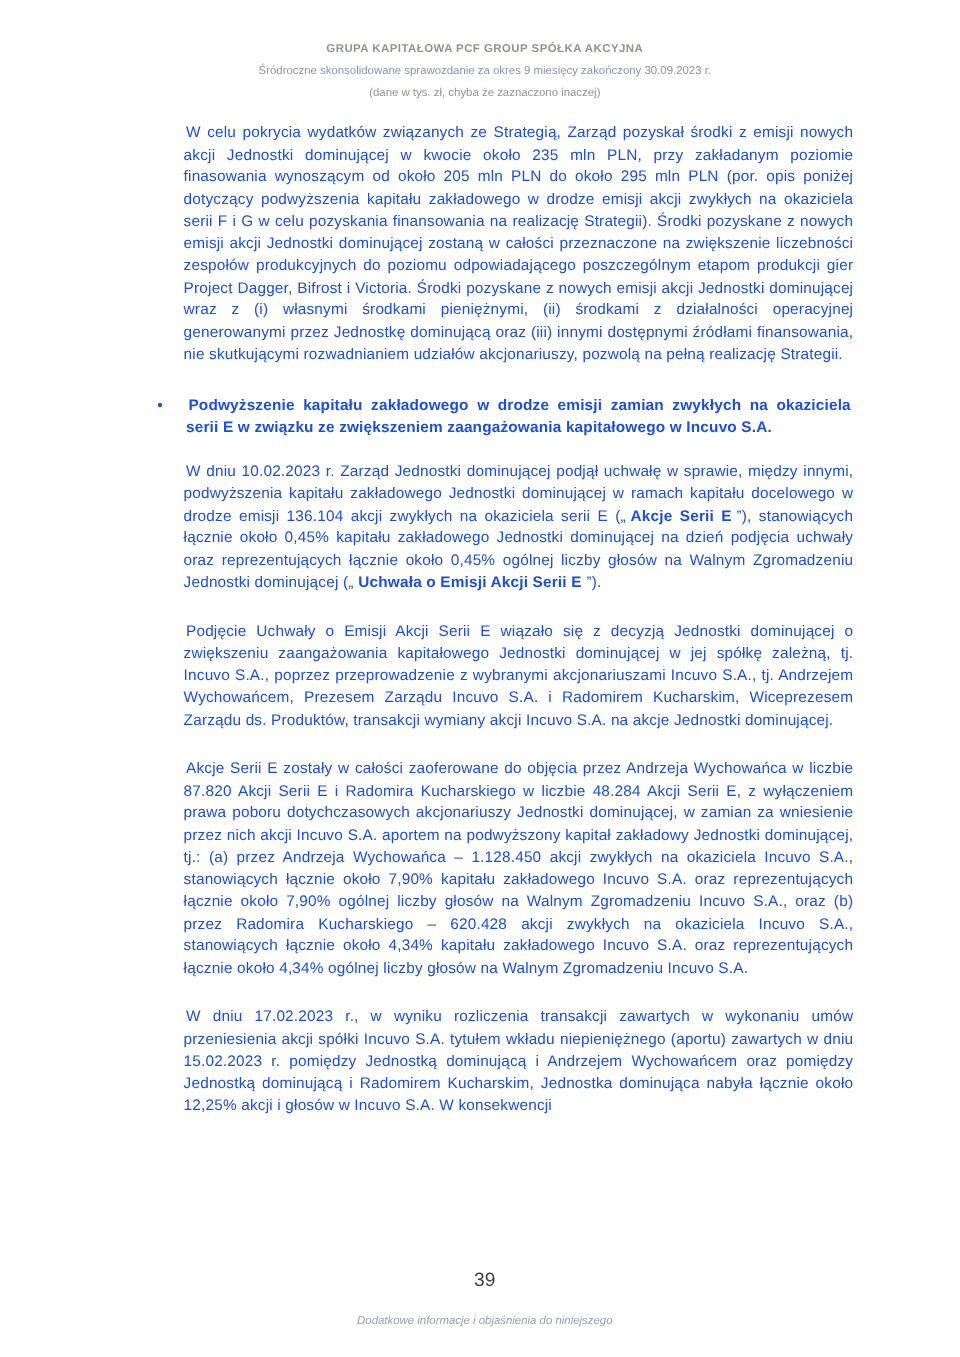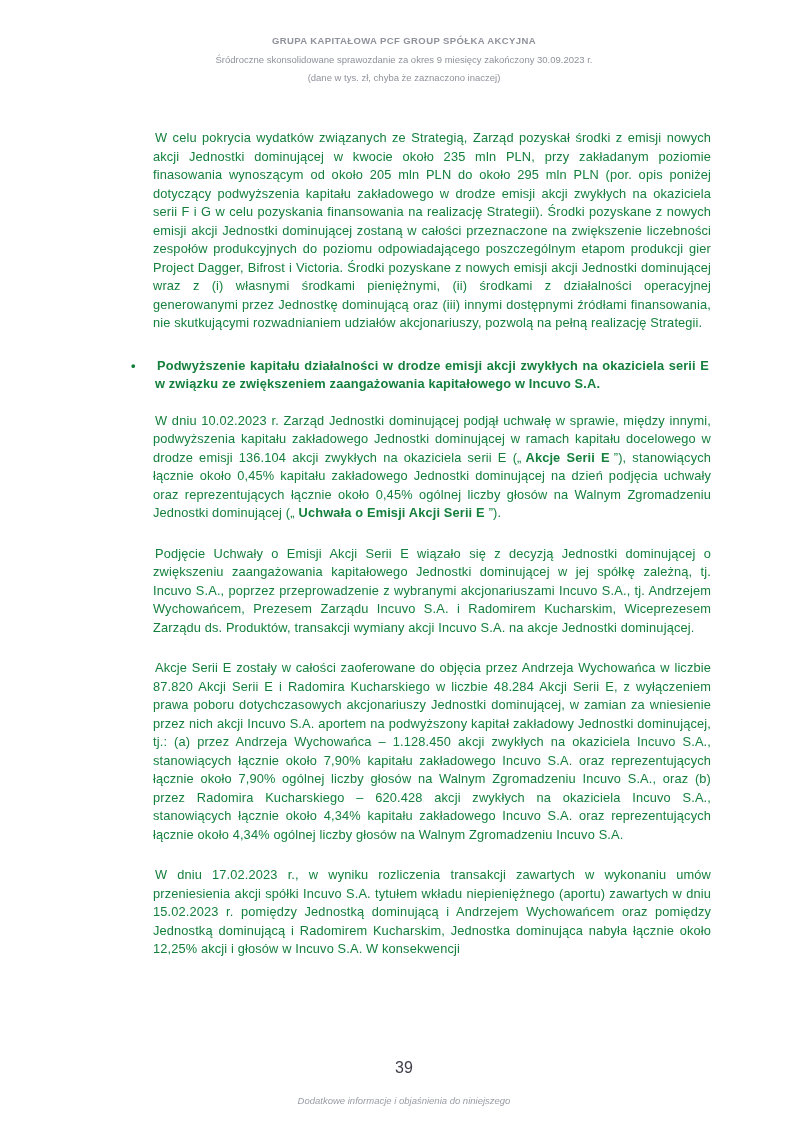--- a/index.html
+++ b/index.html
@@ -29,26 +29,25 @@
   }
   .doc-header .subtitle {
     font-size: 9.5px;
     margin-bottom: 3px;
   }
   .doc-body {
     position: absolute;
     top: 93px;
     left: 121px;
     width: 590px;
-    color: #15803d;
+    color: #1d4ed8;
     font-size: 12.8px;
     letter-spacing: 0.15px;
     line-height: 18.5px;
     text-align: justify;
-    margin-top: 28px;
   }
   .para {
     margin-left: 24px;
     margin-bottom: 18px;
   }
   .bullet-item {
     display: flex;
     margin-bottom: 12px;
     font-weight: 700;
   }
@@ -91,21 +90,21 @@
     <div class="subtitle">(dane w tys. zł, chyba że zaznaczono inaczej)</div>
   </header>
 
   <main class="doc-body">
 
     <p class="para"><span>W celu pokrycia wydatków związanych ze Strategią, Zarząd pozyskał środki z emisji nowych akcji Jednostki dominującej w kwocie około 235 mln PLN, przy zakładanym poziomie finasowania wynoszącym od około 205 mln PLN do około 295 mln PLN (por. opis poniżej dotyczący podwyższenia kapitału zakładowego w drodze emisji akcji zwykłych na okaziciela serii F i G w celu pozyskania finansowania na realizację Strategii). Środki pozyskane z nowych emisji akcji Jednostki dominującej zostaną w całości przeznaczone na zwiększenie liczebności zespołów produkcyjnych do poziomu odpowiadającego poszczególnym etapom produkcji gier Project Dagger, Bifrost i Victoria. Środki pozyskane z nowych emisji akcji Jednostki dominującej wraz z (i) własnymi środkami pieniężnymi, (ii) środkami z działalności operacyjnej generowanymi przez Jednostkę dominującą oraz (iii) innymi dostępnymi źródłami finansowania, nie skutkującymi rozwadnianiem udziałów akcjonariuszy, pozwolą na pełną realizację Strategii.</span></p>
 
 
     <div class="bullet-item">
       <span class="bullet-marker">•</span>
-      <span class="bullet-text"><span class="b">Podwyższenie kapitału działalności w drodze emisji akcji zwykłych na okaziciela serii E w związku ze zwiększeniem zaangażowania kapitałowego w Incuvo S.A.</span></span>
+      <span class="bullet-text"><span class="b">Podwyższenie kapitału zakładowego w drodze emisji zamian zwykłych na okaziciela serii E w związku ze zwiększeniem zaangażowania kapitałowego w Incuvo S.A.</span></span>
     </div>
 
     <p class="para"><span>W dniu 10.02.2023 r. Zarząd Jednostki dominującej podjął uchwałę w sprawie, między innymi, podwyższenia kapitału zakładowego Jednostki dominującej w ramach kapitału docelowego w drodze emisji 136.104 akcji zwykłych na okaziciela serii E („</span><span class="b">Akcje Serii E</span><span>”), stanowiących łącznie około 0,45% kapitału zakładowego Jednostki dominującej na dzień podjęcia uchwały oraz reprezentujących łącznie około 0,45% ogólnej liczby głosów na Walnym Zgromadzeniu Jednostki dominującej („</span><span class="b">Uchwała o Emisji Akcji Serii E</span><span>”).</span></p>
 
     <p class="para"><span>Podjęcie Uchwały o Emisji Akcji Serii E wiązało się z decyzją Jednostki dominującej o zwiększeniu zaangażowania kapitałowego Jednostki dominującej w jej spółkę zależną, tj. Incuvo S.A., poprzez przeprowadzenie z wybranymi akcjonariuszami Incuvo S.A., tj. Andrzejem Wychowańcem, Prezesem Zarządu Incuvo S.A. i Radomirem Kucharskim, Wiceprezesem Zarządu ds. Produktów, transakcji wymiany akcji Incuvo S.A. na akcje Jednostki dominującej.</span></p>
 
     <p class="para"><span>Akcje Serii E zostały w całości zaoferowane do objęcia przez Andrzeja Wychowańca w liczbie 87.820 Akcji Serii E i Radomira Kucharskiego w liczbie 48.284 Akcji Serii E, z wyłączeniem prawa poboru dotychczasowych akcjonariuszy Jednostki dominującej, w zamian za wniesienie przez nich akcji Incuvo S.A. aportem na podwyższony kapitał zakładowy Jednostki dominującej, tj.: (a) przez Andrzeja Wychowańca – 1.128.450 akcji zwykłych na okaziciela Incuvo S.A., stanowiących łącznie około 7,90% kapitału zakładowego Incuvo S.A. oraz reprezentujących łącznie około 7,90% ogólnej liczby głosów na Walnym Zgromadzeniu Incuvo S.A., oraz (b) przez Radomira Kucharskiego – 620.428 akcji zwykłych na okaziciela Incuvo S.A., stanowiących łącznie około 4,34% kapitału zakładowego Incuvo S.A. oraz reprezentujących łącznie około 4,34% ogólnej liczby głosów na Walnym Zgromadzeniu Incuvo S.A.</span></p>
 
     <p class="para"><span>W dniu 17.02.2023 r., w wyniku rozliczenia transakcji zawartych w wykonaniu umów przeniesienia akcji spółki Incuvo S.A. tytułem wkładu niepieniężnego (aportu) zawartych w dniu 15.02.2023 r. pomiędzy Jednostką dominującą i Andrzejem Wychowańcem oraz pomiędzy Jednostką dominującą i Radomirem Kucharskim, Jednostka dominująca nabyła łącznie około 12,25% akcji i głosów w Incuvo S.A. W konsekwencji</span></p>
 

